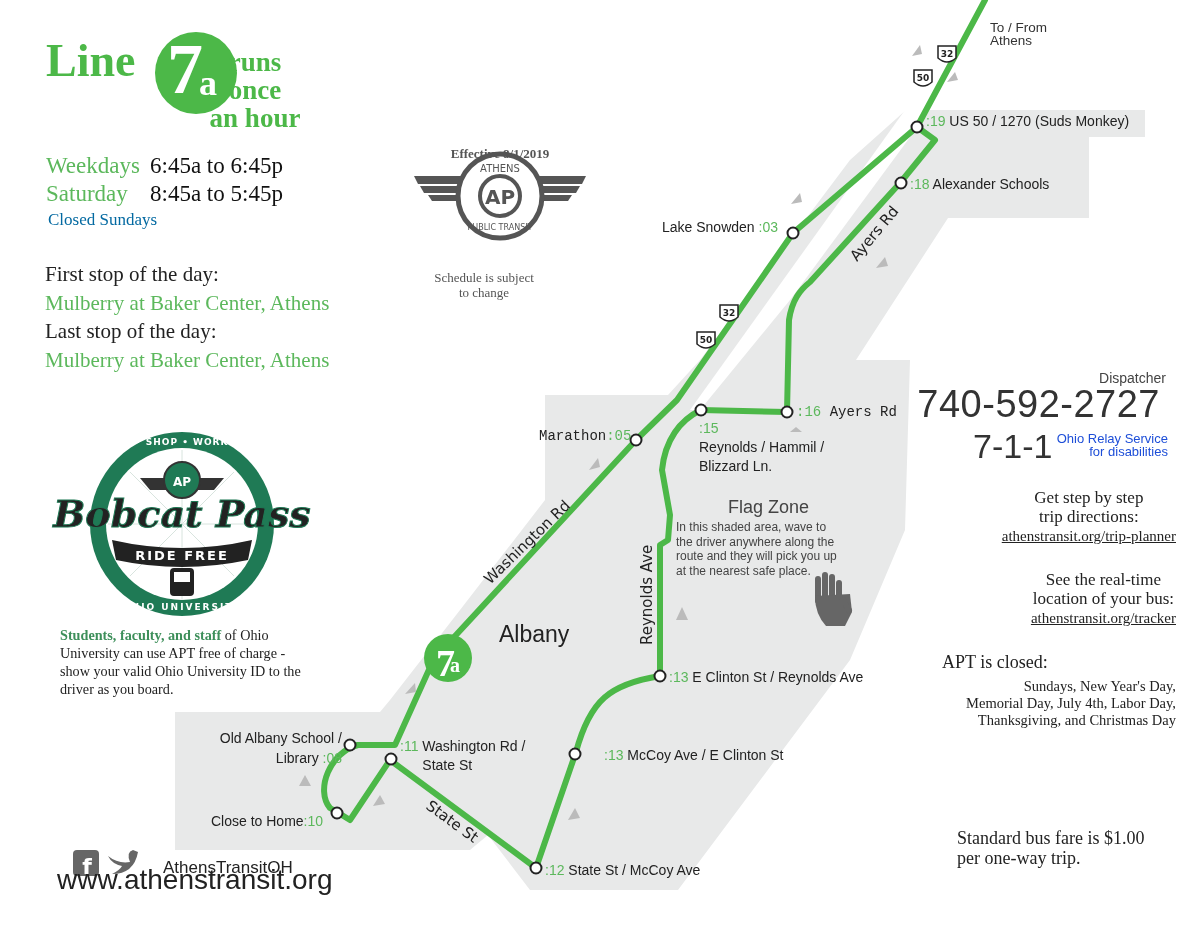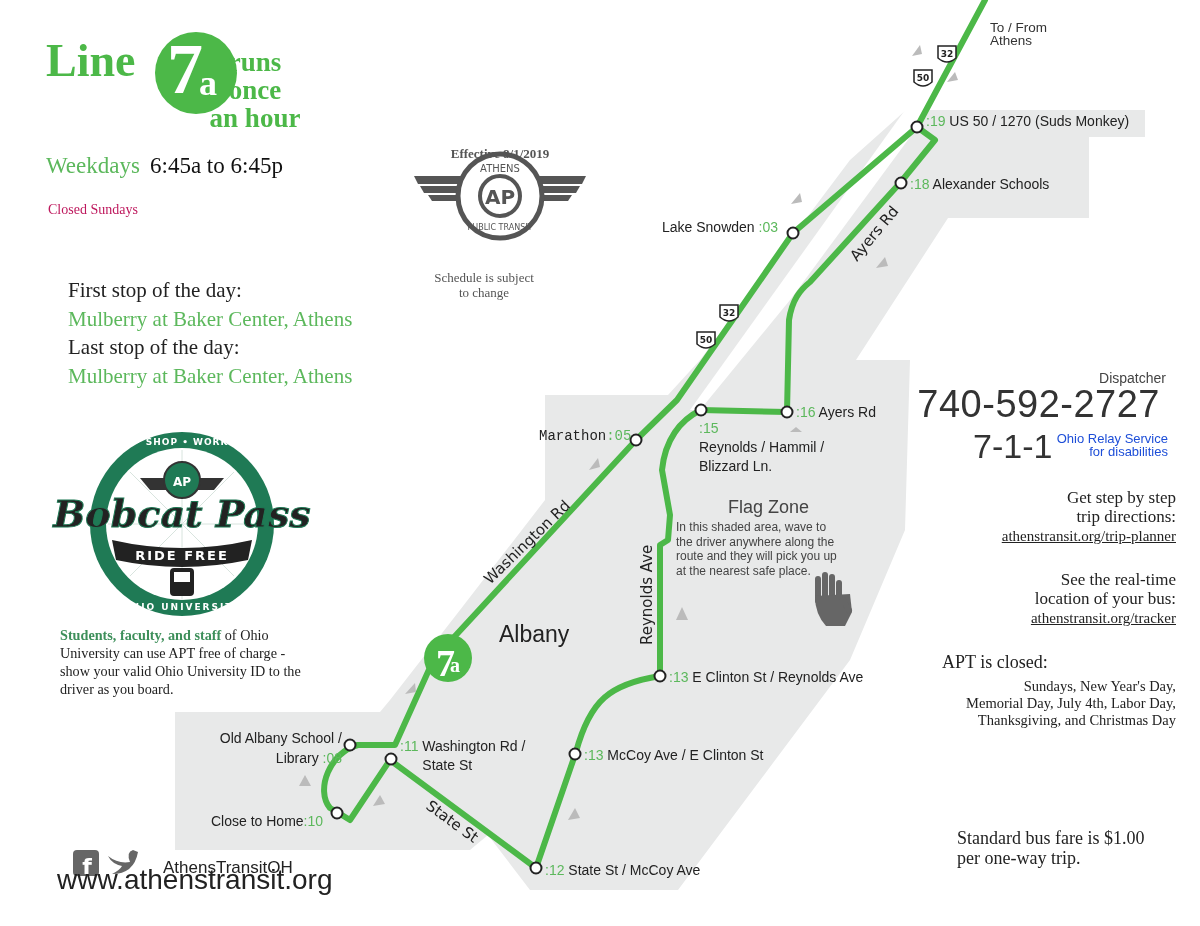--- a/index.html
+++ b/index.html
@@ -7,29 +7,29 @@
   .abs { position:absolute; }
   #map { position:absolute; left:0; top:0; }
   .title-line { left:46px; top:34px; font-family:"Liberation Serif", serif; font-weight:bold; font-size:46px; color:#4cb848; }
   .title-badge { left:155px; top:32px; width:82px; height:82px; border-radius:50%; background:#4cb848; color:#fff; font-family:"Liberation Serif", serif; }
   .title-badge .n { position:absolute; left:12px; top:-4px; font-size:72px; font-weight:bold; }
   .title-badge .a { position:absolute; left:44px; top:30px; font-size:36px; font-weight:bold; }
   .runs { left:205px; top:48px; font-family:"Liberation Serif", serif; font-weight:bold; font-size:27px; line-height:28px; color:#4cb848; text-align:center; width:100px; }
   .sched { left:46px; top:152px; font-family:"Liberation Serif", serif; font-size:23px; line-height:28px; }
   .sched .lbl { color:#5cb85c; display:inline-block; width:104px; }
   .sched .val { color:#111; }
-  .closed { left:48px; top:202px; font-family:"Liberation Serif", serif; font-size:14px; color:#be185d; }
-  .stops { left:45px; top:276px; font-family:"Liberation Serif", serif; font-size:21px; line-height:28.5px;margin-left:23px; }
+  .closed { left:48px; top:210px; font-family:"Liberation Serif", serif; font-size:17px; color:#0369a1; }
+  .stops { left:45px; top:260px; font-family:"Liberation Serif", serif; font-size:21px; line-height:28.5px; }
   .stops .g { color:#5cb85c; }
   .effective { left:404px; top:262px; width:160px; text-align:center; font-family:"Liberation Serif", serif; font-size:13px; color:#555; line-height:15px;margin-top:8px; }
   .dispatch-lbl { right:34px; top:370px; font-size:14px; color:#444; }
   .phone { right:40px; top:383px; font-size:38px; color:#333; letter-spacing:0.5px; }
   .relay-num { left:973px; top:427px; font-size:34px; color:#333; }
   .relay-txt { right:32px; top:432px; font-size:13px; line-height:13px; color:#1d4ed8; text-align:right; }
-  .info { right:24px; text-align:right; font-family:"Liberation Serif", serif; font-size:17px; line-height:19px; color:#222; }
+  .info { right:24px; text-align:center; font-family:"Liberation Serif", serif; font-size:17px; line-height:19px; color:#222; }
   .info a { color:#222; text-decoration:underline; font-size:15px; }
   .closedinfo-t { left:942px; top:652px; font-family:"Liberation Serif", serif; font-size:18px; color:#222; }
   .closedinfo { right:24px; top:678px; text-align:right; font-family:"Liberation Serif", serif; font-size:14.5px; line-height:17px; color:#222; }
   .fare { left:957px; top:828px; font-family:"Liberation Serif", serif; font-size:18px; line-height:20px; color:#222; width:200px; }
   .bobcat-txt { left:60px; top:626px; width:250px; font-family:"Liberation Serif", serif; font-size:14.2px; line-height:18px; color:#222; }
   .bobcat-txt .g { color:#3d8f5a; font-weight:bold; }
   .social { left:163px; top:858px; font-size:17px; color:#222; }
   .website { left:57px; top:864px; font-size:28px; color:#222; }
   .stop-lbl { font-size:14px; color:#222; white-space:nowrap; }
   .stop-lbl .t { color:#5cb85c; }
@@ -181,20 +181,21 @@
   <span class="a">a</span>
 </div>
 <div class="abs runs">
   <div>runs</div>
   <div>once</div>
   <div>an hour</div>
 </div>
 
 <div class="abs sched">
   <div><span class="lbl">Weekdays</span><span class="val">6:45a to 6:45p</span></div>
+  <div><span class="lbl">Saturday</span><span class="val">8:45a to 5:45p</span></div>
 </div>
 <div class="abs closed">Closed Sundays</div>
 
 <div class="abs stops">
   <div>First stop of the day:</div>
   <div class="g">Mulberry at Baker Center, Athens</div>
   <div>Last stop of the day:</div>
   <div class="g">Mulberry at Baker Center, Athens</div>
 </div>
 
@@ -205,27 +206,27 @@
 
 <div class="abs tofrom">
   <div>To / From</div>
   <div>Athens</div>
 </div>
 
 <div class="abs stop-lbl" style="left:926px;top:113px;"><span class="t">:19</span> <span>US 50 / 1270 (Suds Monkey)</span></div>
 <div class="abs stop-lbl" style="left:910px;top:176px;"><span class="t">:18</span> <span>Alexander Schools</span></div>
 <div class="abs stop-lbl" style="left:662px;top:219px;"><span>Lake Snowden</span> <span class="t">:03</span></div>
 <div class="abs stop-lbl" style="left:539px;top:428px;font-family:Liberation Mono, monospace;"><span>Marathon</span><span class="t">:05</span></div>
-<div class="abs stop-lbl" style="left:796px;top:404px;"><span class="t">:16</span> <span>Ayers Rd</span></div>
+<div class="abs stop-lbl" style="left:796px;top:404px;font-family:Liberation Mono, monospace;"><span class="t">:16</span> <span>Ayers Rd</span></div>
 <div class="abs stop-lbl" style="left:699px;top:419px;line-height:19px;white-space:normal;width:140px;">
     <div class="t">:15</div>
     <div>Reynolds / Hammil / Blizzard Ln.</div>
   </div>
 <div class="abs stop-lbl" style="left:669px;top:669px;"><span class="t">:13</span> <span>E Clinton St / Reynolds Ave</span></div>
-<div class="abs stop-lbl" style="left:584px;top:747px;"><span class="t">:13</span> <span>McCoy Ave / E Clinton St</span></div>
+<div class="abs stop-lbl" style="left:604px;top:747px;"><span class="t">:13</span> <span>McCoy Ave / E Clinton St</span></div>
 <div class="abs stop-lbl" style="left:186px;top:728px;text-align:right;width:156px;white-space:normal;line-height:20px;"><span>Old Albany School / Library</span> <span class="t">:08</span></div>
 <div class="abs stop-lbl" style="left:400px;top:737px;line-height:19px;"><span class="t" style="vertical-align:top;">:11</span> <span style="display:inline-block;width:120px;white-space:normal;">Washington Rd / State St</span></div>
 <div class="abs stop-lbl" style="left:211px;top:813px;"><span>Close to Home</span><span class="t">:10</span></div>
 <div class="abs stop-lbl" style="left:545px;top:862px;"><span class="t">:12</span> <span>State St / McCoy Ave</span></div>
 
 <div class="abs albany">Albany</div>
 
 <div class="abs flag-title">Flag Zone</div>
 <div class="abs flag-body">In this shaded area, wave to the driver anywhere along the route and they will pick you up at the nearest safe place.</div>
 

